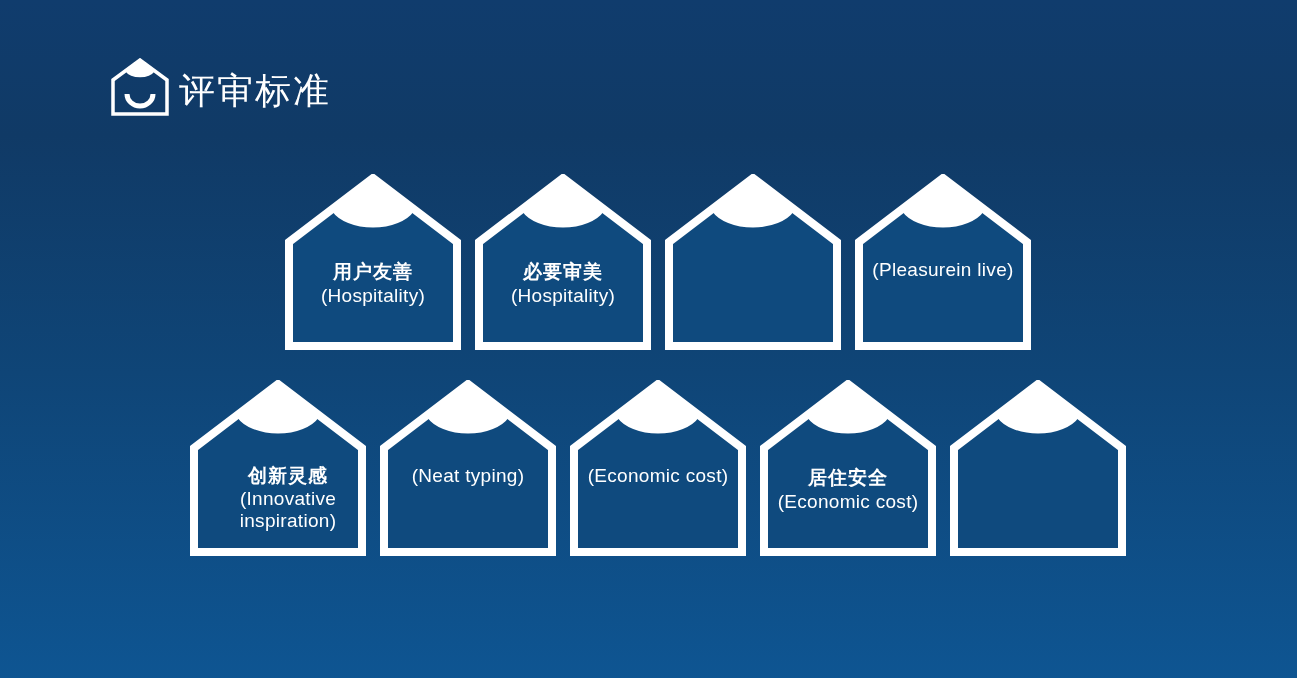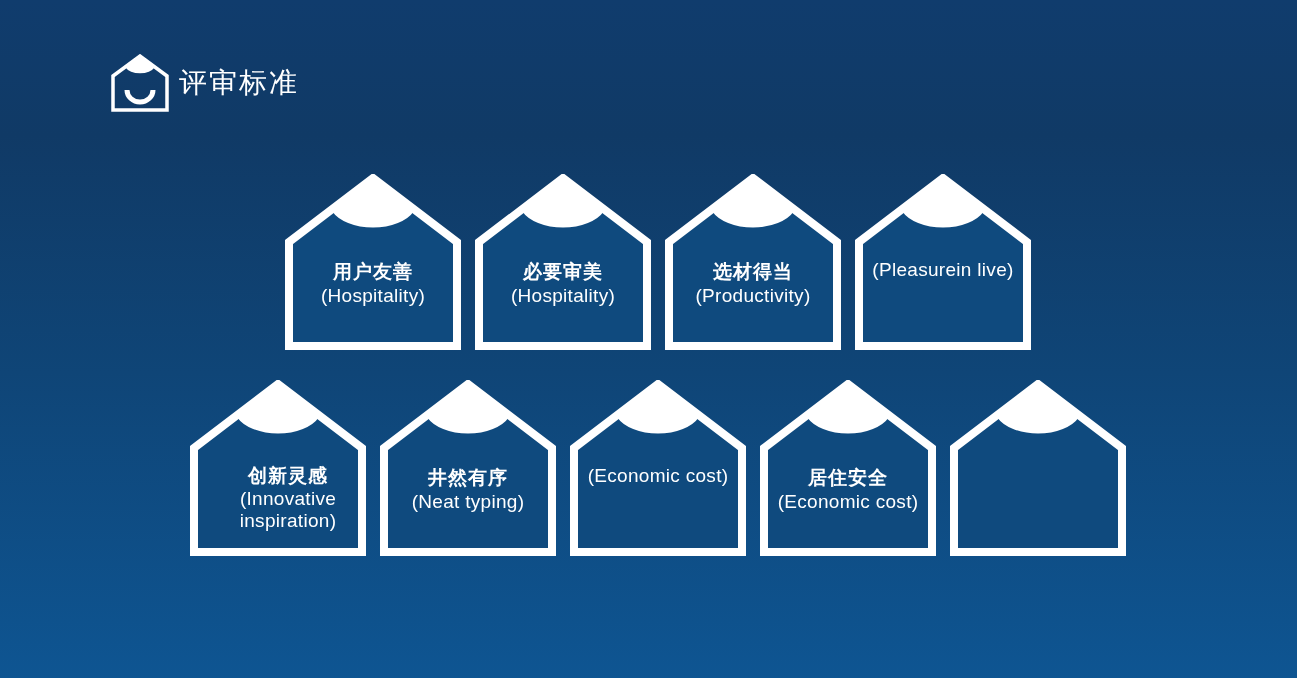--- a/index.html
+++ b/index.html
@@ -5,22 +5,23 @@
   html, body { margin:0; padding:0; }
   body {
     width:1297px; height:678px; overflow:hidden; position:relative;
     background: linear-gradient(180deg, #103c6d 0%, #103a66 20%, #0f4577 55%, #0e5592 100%);
     font-family: "DejaVu Sans", "Liberation Sans", sans-serif;
     color:#ffffff;
   }
   .header { position:absolute; left:111px; top:54px; display:flex; align-items:center; }
   .logo { width:58px; height:58px; display:block; }
   .title {
-    margin-left:10px; font-size:28px; font-weight:normal; letter-spacing:2px; line-height:58px;
+    margin-left:10px; font-size:36px; font-weight:normal; letter-spacing:2px; line-height:58px;
     font-family: "DejaVu Sans", sans-serif;
+    margin-top: 8px;
   }
   .house {
     position:absolute; width:176px; height:176px;
   }
   .house svg { position:absolute; left:0; top:0; width:176px; height:176px; }
   .house .text {
     position:absolute; left:8px; right:8px; top:84px;
     text-align:center;
   }
   .house .cn {
@@ -67,24 +68,20 @@
     <span class="cn">必要审美</span>
     <span class="en">(Hospitality)</span>
   </div>
 </div>
 <div class="house" style="left:665px; top:174px;">
   <svg viewBox="0 0 176 176">
     <path d="M4 68 L88 4 L172 68 L172 172 L4 172 Z" fill="#0f4a7e" stroke="#ffffff" stroke-width="8" stroke-linejoin="miter"></path>
     <path d="M47 37 L88 6 L129 37 A44 26 0 0 1 47 37 Z" fill="#ffffff"></path>
   </svg>
 
-  <div class="text">
-    <span class="cn">选材得当</span>
-    <span class="en">(Productivity)</span>
-  </div>
 </div>
 <div class="house" style="left:855px; top:174px;">
   <svg viewBox="0 0 176 176">
     <path d="M4 68 L88 4 L172 68 L172 172 L4 172 Z" fill="#0f4a7e" stroke="#ffffff" stroke-width="8" stroke-linejoin="miter"></path>
     <path d="M47 37 L88 6 L129 37 A44 26 0 0 1 47 37 Z" fill="#ffffff"></path>
   </svg>
 
   <div class="text">
     <span class="en">(Pleasurein live)</span>
   </div>
@@ -102,21 +99,20 @@
 inspiration)</span>
   </div>
 </div>
 <div class="house" style="left:380px; top:380px;">
   <svg viewBox="0 0 176 176">
     <path d="M4 68 L88 4 L172 68 L172 172 L4 172 Z" fill="#0f4a7e" stroke="#ffffff" stroke-width="8" stroke-linejoin="miter"></path>
     <path d="M47 37 L88 6 L129 37 A44 26 0 0 1 47 37 Z" fill="#ffffff"></path>
   </svg>
 
   <div class="text">
-    <span class="cn">井然有序</span>
     <span class="en">(Neat typing)</span>
   </div>
 </div>
 <div class="house" style="left:570px; top:380px;">
   <svg viewBox="0 0 176 176">
     <path d="M4 68 L88 4 L172 68 L172 172 L4 172 Z" fill="#0f4a7e" stroke="#ffffff" stroke-width="8" stroke-linejoin="miter"></path>
     <path d="M47 37 L88 6 L129 37 A44 26 0 0 1 47 37 Z" fill="#ffffff"></path>
   </svg>
 
   <div class="text">

